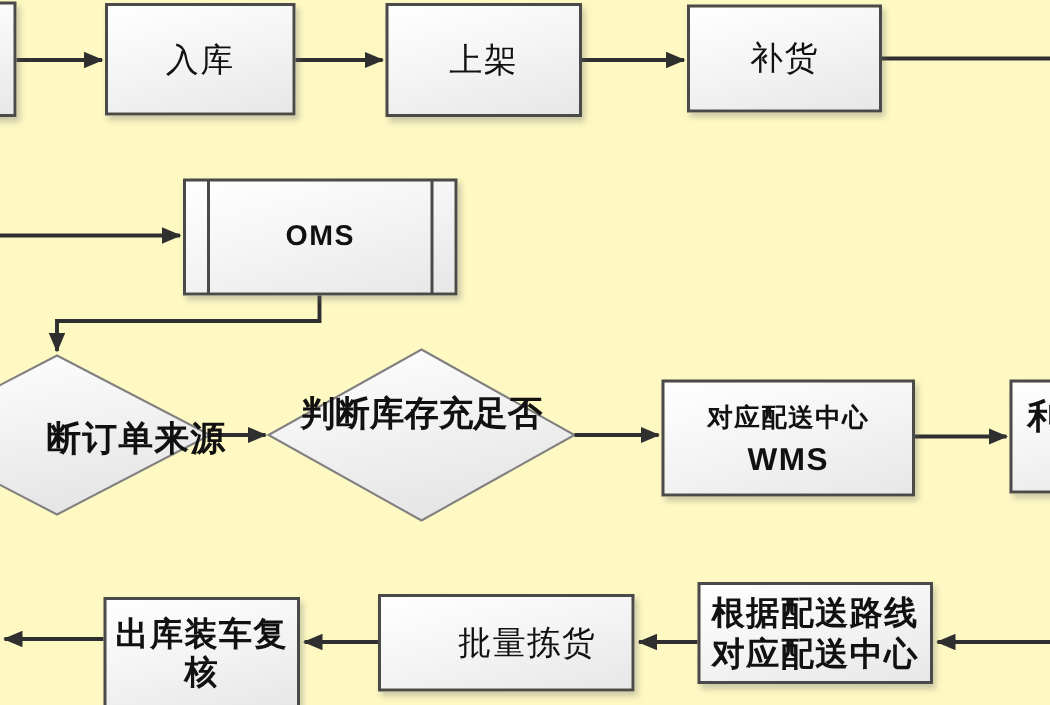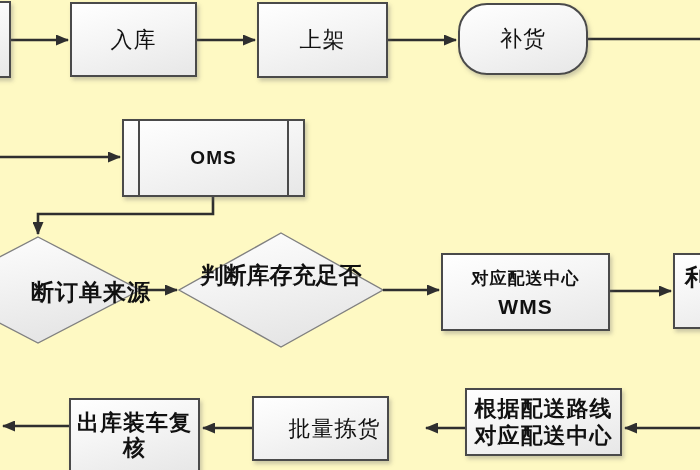--- a/index.html
+++ b/index.html
@@ -20,40 +20,40 @@
     text-align:center;color:#111111;
   }
   .lbl{font-size:22px;font-weight:400;line-height:26px;letter-spacing:1px;}
   .two-line{display:flex;flex-direction:column;align-items:center;justify-content:center;}
   .two-line span{display:block;}
 
   
   #box-top-left-partial{left:-60px;top:1px;width:71px;height:77px;}
   #box-inbound{left:70px;top:2px;width:127px;height:75px;}
   #box-shelving{left:257px;top:2px;width:131px;height:76px;}
-  #box-replenish{left:458px;top:3px;width:130px;height:72px;border-radius:29px;}
+  #box-replenish{left:458px;top:3px;width:130px;height:72px;}
 
   
   #box-oms{left:122px;top:119px;width:183px;height:78px;}
   #box-oms .lbl{font-size:19px;font-weight:700;letter-spacing:1px;}
   .oms-bar{position:absolute;top:-1px;bottom:-1px;width:0;border-left:2px solid #4a4a4a;}
   .oms-bar.left{left:14px;}
   .oms-bar.right{right:14px;}
 
   
   #box-wms{left:441px;top:253px;width:169px;height:78px;}
   #box-wms .l1{font-size:17px;font-weight:700;line-height:29px;letter-spacing:1px;}
   #box-wms .l2{font-size:21px;font-weight:700;line-height:27px;letter-spacing:1px;}
   #box-right-partial{left:673px;top:253px;width:110px;height:76px;justify-content:flex-start;align-items:flex-start;}
   #box-right-partial .lbl{font-size:23px;font-weight:700;margin:9px 0 0 10px;}
 
   
   #box-outbound{left:69px;top:398px;width:131px;height:74px;}
   #box-outbound .lbl{font-size:22px;font-weight:700;line-height:25px;}
-  #box-batch-pick{left:252px;top:396px;width:137px;height:65px;padding-left:28px;}
+  #box-batch-pick{left:252px;top:396px;width:171px;height:65px;padding-left:28px;}
   #box-batch-pick .lbl{font-size:22px;font-weight:400;letter-spacing:1px;}
   #box-loading{left:465px;top:388px;width:157px;height:68px;}
   #box-loading .lbl{font-size:22px;font-weight:700;line-height:27px;}
 
   
   .diamond-label{position:absolute;color:#111;font-weight:700;}
   #lbl-order-source{left:2px;top:277px;font-size:23px;letter-spacing:1px;white-space:nowrap;padding-left:29px;}
   #lbl-stock{left:179px;top:261px;width:204px;text-align:center;font-size:23px;line-height:29px;}
   #lbl-stock span{display:block;}
 </style>

